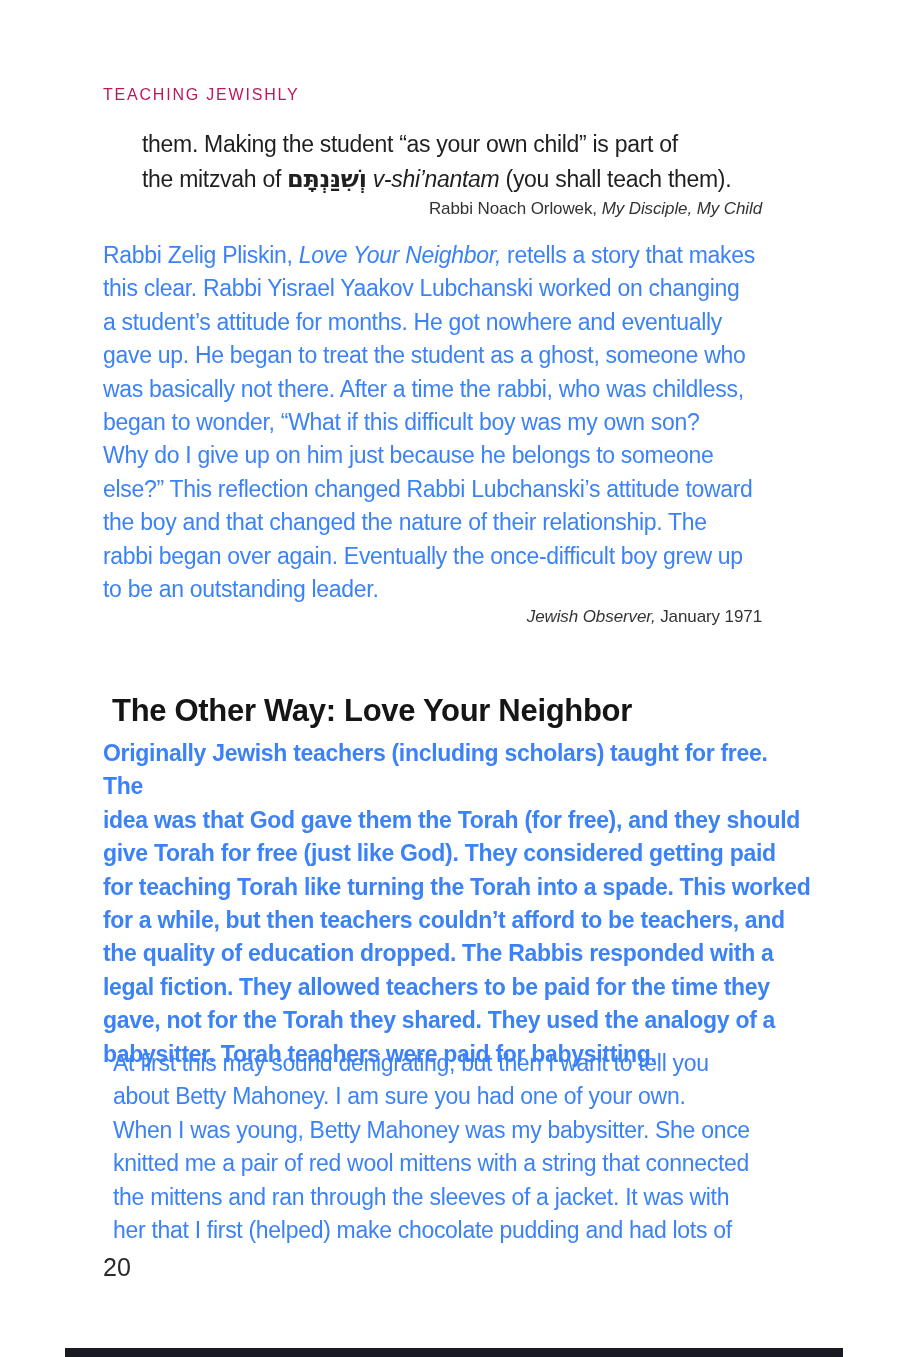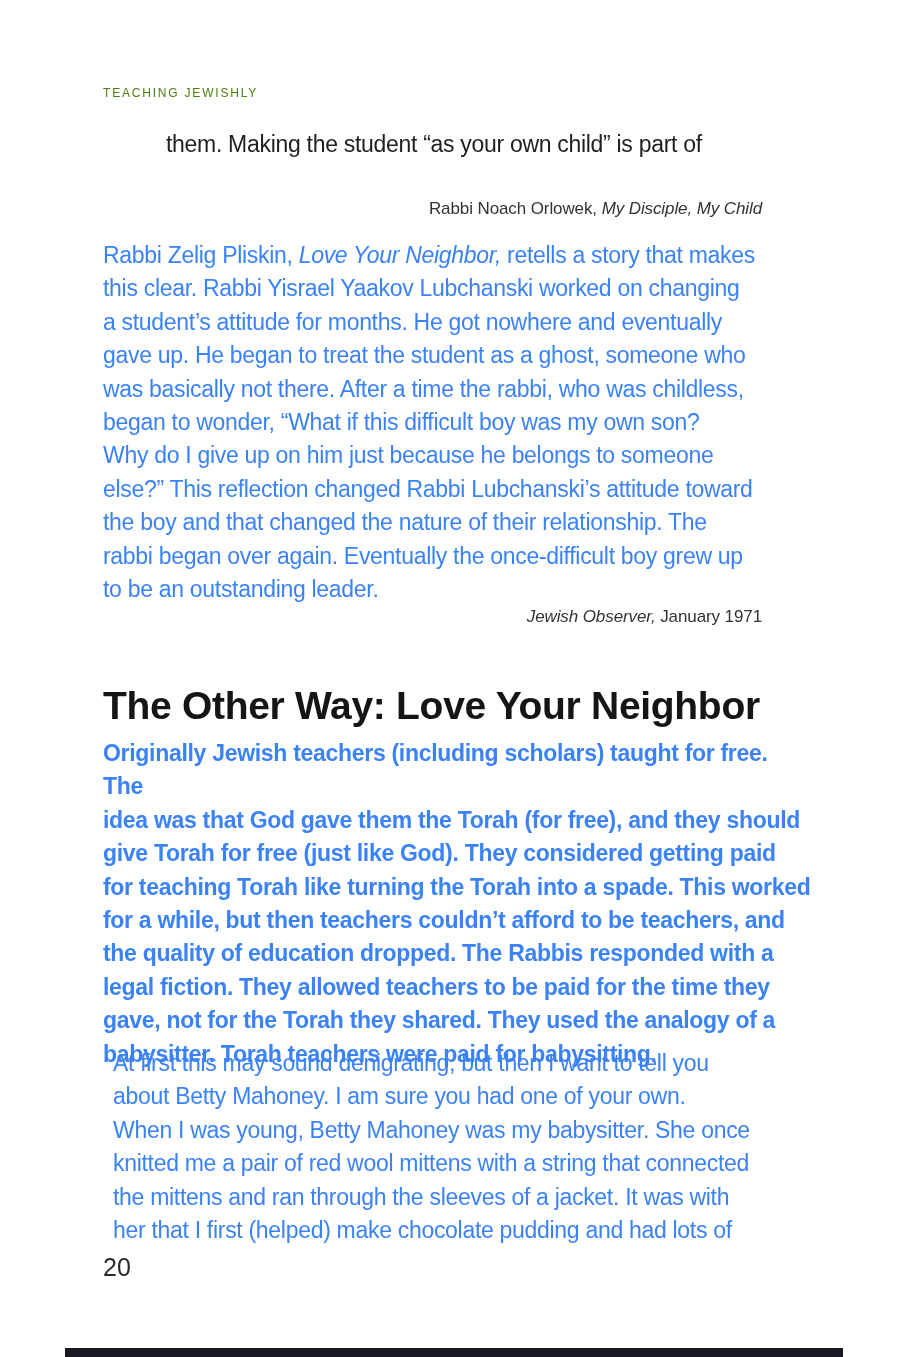--- a/index.html
+++ b/index.html
@@ -9,40 +9,39 @@
     height: 1357px;
     background: #ffffff;
     font-family: "Liberation Sans", sans-serif;
     color: #1f1f1f;
     overflow: hidden;
   }
   .running-header {
     position: absolute;
     left: 103px;
     top: 86px;
-    font-size: 12px;
+    font-size: 16px;
     letter-spacing: 1.8px;
-    color: #4d7c0f;
+    color: #be185d;
     font-weight: 400;
   }
   .bodytext {
     font-size: 23px;
     line-height: 33.4px;
     letter-spacing: -0.3px;
     color: #3b82f6;
   }
   .quote-block {
     position: absolute;
     left: 142px;
     top: 127px;
     width: 660px;
     font-size: 23px;
     line-height: 35px;
     letter-spacing: -0.3px;
-    margin-left: 24px;
   }
   .hebrew {
     font-family: "DejaVu Sans", sans-serif;
     font-weight: 700;
     font-size: 24px;
   }
   .it { font-style: italic; }
   .attribution {
     position: absolute;
     right: 135px;
@@ -58,22 +57,22 @@
     position: absolute;
     left: 103px;
     top: 239px;
     width: 710px;
   }
   .multiline { white-space: pre-line; }
   .section-heading {
     position: absolute;
     left: 103px;
     top: 684px;
-    margin: 0;
-    font-size: 39px;
+    margin: 9px;
+    font-size: 31px;
     font-weight: 700;
     color: #151515;
     letter-spacing: -0.3px;
   }
   .para-1 { position: absolute; left: 103px; top: 737px; width: 710px; font-weight: bold; }
   .para-2 { position: absolute; left: 113px; top: 1047px; width: 710px; }
   .page-number {
     position: absolute;
     left: 103px;
     top: 1253px;
@@ -91,20 +90,21 @@
 </style>
 </head>
 <body>
 
 <div class="page">
 
   <div class="running-header">TEACHING JEWISHLY</div>
 
   <div class="quote-block">
     <div class="qline">them. Making the student “as your own child” is part of</div>
+    <div class="qline"><span>the mitzvah of </span><span class="hebrew">וְשִׁנַּנְתָּם</span><span class="it"> v-shi’nantam </span><span>(you shall teach them).</span></div>
   </div>
 
   <div class="attribution quote-attr"><span>Rabbi Noach Orlowek, </span><span class="it">My Disciple, My Child</span></div>
 
   <div class="story bodytext">
     <div><span>Rabbi Zelig Pliskin, </span><span class="it">Love Your Neighbor,</span><span> retells a story that makes</span></div>
     <div class="multiline">this clear. Rabbi Yisrael Yaakov Lubchanski worked on changing
 a student’s attitude for months. He got nowhere and eventually
 gave up. He began to treat the student as a ghost, someone who
 was basically not there. After a time the rabbi, who was childless,

